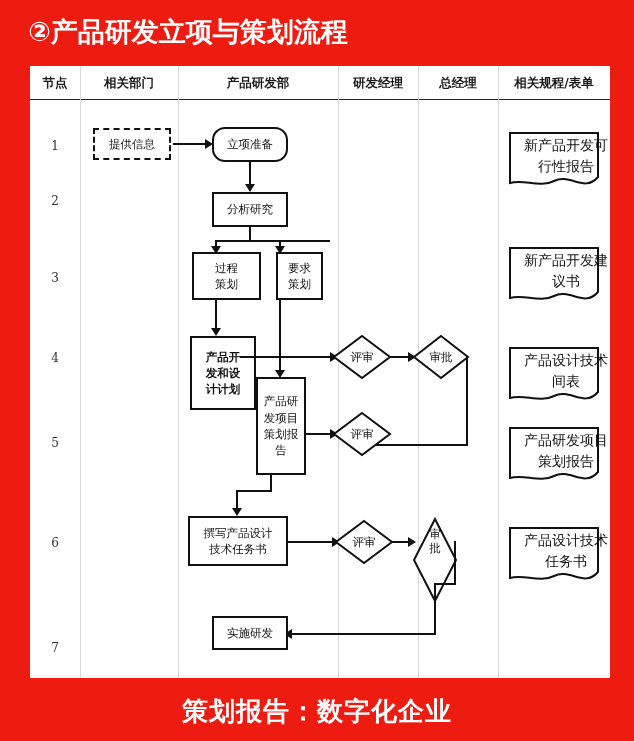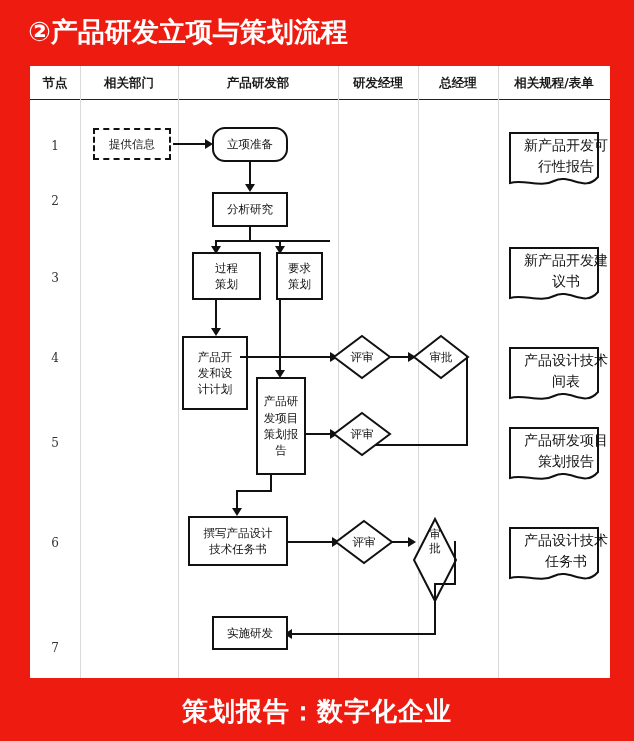--- a/index.html
+++ b/index.html
@@ -124,21 +124,21 @@
 策划</div>
   <div class="box" style="left:226px;top:186px;width:47px;height:48px;white-space:pre-line;margin-left:20px;">要求
 策划</div>
 
   <div class="conn v" style="left:185px;top:234px;height:33px;"></div>
   <div class="arrow down" style="left:181px;top:262px;"></div>
 
   <div class="conn v" style="left:249px;top:234px;height:74px;"></div>
   <div class="arrow down" style="left:245px;top:304px;"></div>
 
-  <div class="box" style="left:152px;top:270px;width:66px;height:74px;white-space:pre-line;">产品开
+  <div class="box" style="left:160px;top:270px;width:66px;height:74px;white-space:pre-line;font-weight:bold;">产品开
 发和设
 计计划</div>
 
   <div class="conn h" style="left:210px;top:290px;width:92px;"></div>
   <div class="arrow right" style="left:300px;top:286px;"></div>
 
   <div class="diamond" style="left:302px;top:268px;width:60px;height:46px;">
     <svg width="60" height="46" viewBox="0 0 60 46">
         <polygon points="30,2 58,23 30,44 2,23" fill="#fff" stroke="#111" stroke-width="2"></polygon>
       </svg>

